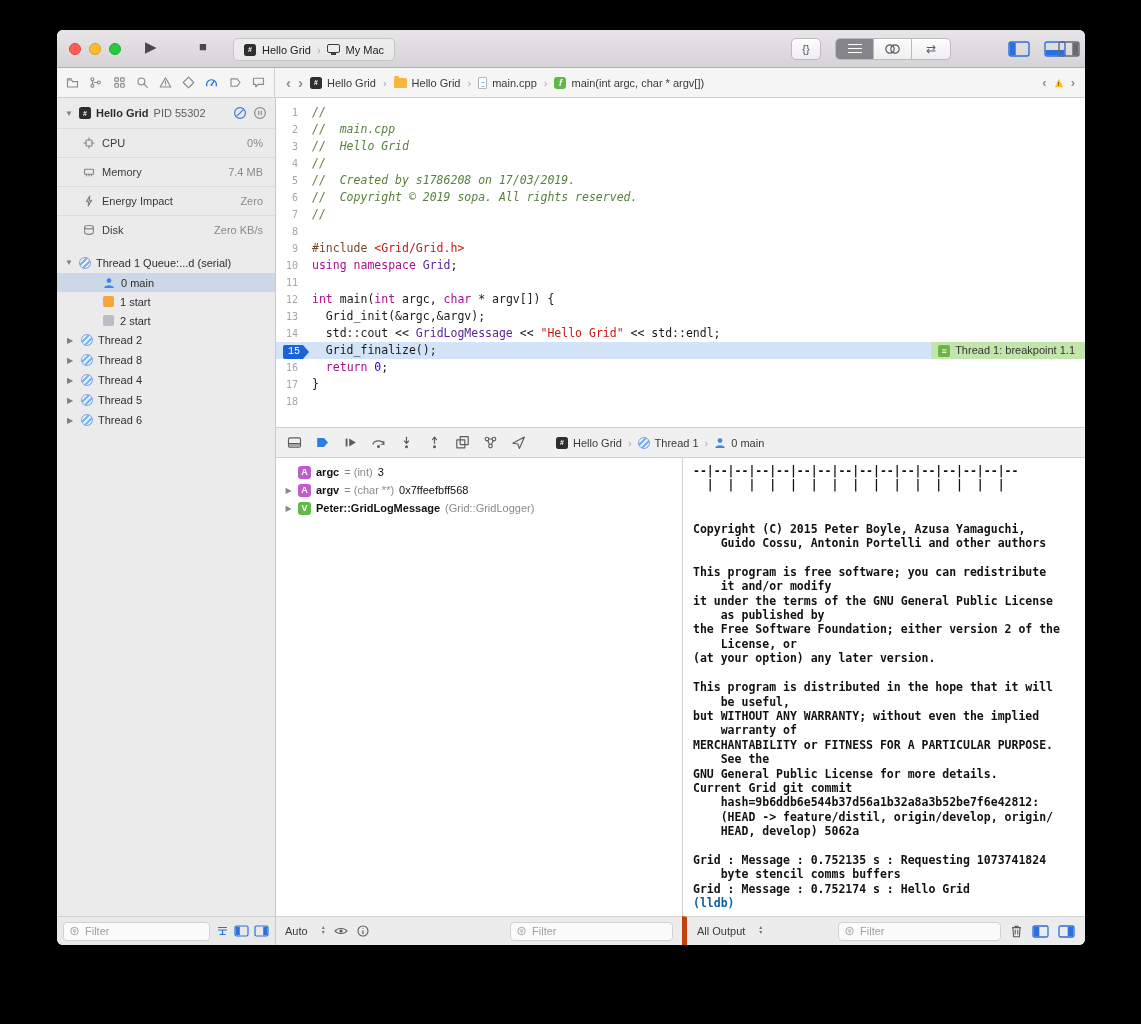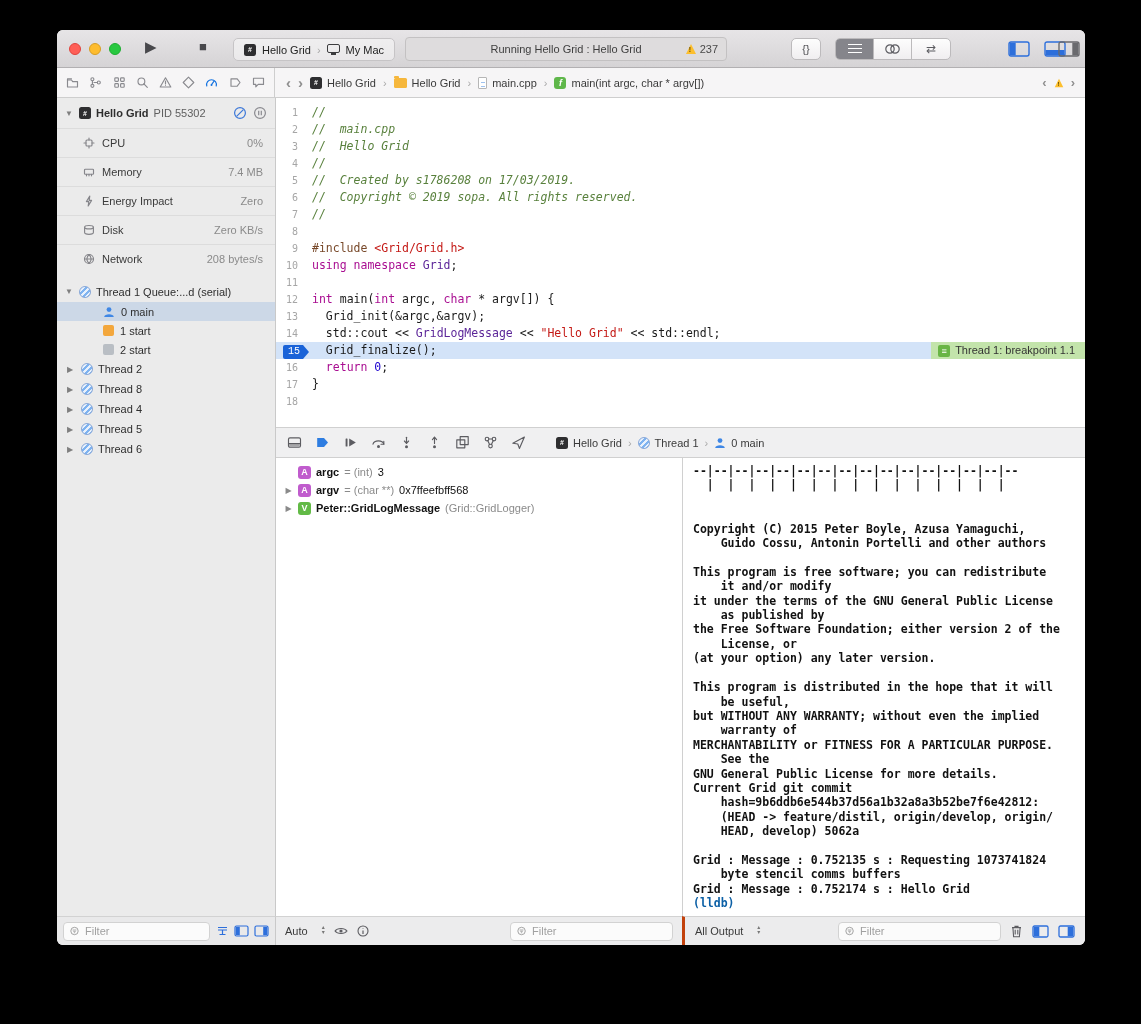--- a/index.html
+++ b/index.html
@@ -151,21 +151,21 @@
   .console { position:absolute; left:625px; right:0; top:428px; bottom:29px; background:#fff; border-left:1px solid #d0d0d0; overflow:hidden; }
   .console pre {
     margin:0; padding:6px 0 0 10px; font-family:"DejaVu Sans Mono", monospace;
     font-size:11.5px; line-height:14.4px; font-weight:bold; color:#111; white-space:pre;
   }
   .lldb { color:#0c60a6; }
   
   .bbar { position:absolute; bottom:0; height:29px; background:#ececed; border-top:1px solid #d2d2d2; display:flex; align-items:center; font-size:11px; color:#3a3a3a; }
   .bbar.sb { left:0; width:219px; border-right:1px solid #c9c9c9; padding:0 6px; gap:6px; background:#e9e9ea; }
   .bbar.vb { left:219px; width:406px; padding:0 9px; gap:9px; }
-  .bbar.cb { left:625px; right:0; border-left:3px solid #c2410c; padding:0 10px; gap:9px; }
+  .bbar.cb { left:625px; right:0; border-left:5px solid #c2410c; padding:0 10px; gap:9px; }
   .filter-field { display:flex; align-items:center; background:#fbfbfb; border:1px solid #d2d2d2; border-radius:4px; height:19px; padding:0 6px; gap:4px; }
   .filter-field input { border:none; outline:none; background:transparent; font-size:11px; width:100%; color:#333; font-family:"Liberation Sans",sans-serif; }
   .filter-field input::placeholder { color:#a0a0a0; }
   .ff-sb { flex:1; }
   .ff-vb { margin-left:auto; width:163px; }
   .ff-cb { margin-left:auto; width:163px; }
   .popup { display:flex; align-items:flex-start; gap:12px; cursor:default; }
   .updown { display:inline-flex; flex-direction:column; font-size:6px; line-height:4.6px; color:#777; margin-left:2px; }
   .mini-ico { display:flex; align-items:center; justify-content:center; }
   .sb-icos { display:flex; gap:5px; align-items:center; }
@@ -183,27 +183,20 @@
     <span class="tb-glyph stop-btn">■</span>
 
     <div class="scheme">
       <span class="app-ico">#</span>
       <span>Hello Grid</span>
       <span class="crumb-sep">›</span>
       <span class="mac-ico"></span>
       <span>My Mac</span>
     </div>
 
-    <div class="status">
-      <span>Running Hello Grid : Hello Grid</span>
-      <span class="status-warn">
-        <span class="warn-tri"></span>
-        <span>237</span>
-      </span>
-    </div>
 
     <div class="tb-button braces">
       <span>{}</span>
     </div>
 
     <div class="segmented">
       <div class="seg sel">
           <span class="seg-lines"></span>
         </div>
       <div class="seg">
@@ -382,30 +375,20 @@
         <div class="gauge-row">
           <span class="mini-ico">
             <svg width="12" height="12" viewBox="0 0 12 12">
               <ellipse cx="6" cy="3.2" rx="4.4" ry="1.7" fill="none" stroke="#85858a" stroke-width="1.15" stroke-linecap="round" stroke-linejoin="round"></ellipse>
               <path d="M1.6 3.2v5.4c0 1 2 1.7 4.4 1.7s4.4-.7 4.4-1.7V3.2" fill="none" stroke="#85858a" stroke-width="1.15" stroke-linecap="round" stroke-linejoin="round"></path>
             </svg>
           </span>
           <span class="g-label">Disk</span>
           <span class="g-value">Zero KB/s</span>
         </div>
-        <div class="gauge-row">
-          <span class="mini-ico">
-            <svg width="12" height="12" viewBox="0 0 12 12">
-              <circle cx="6" cy="6" r="4.5" fill="none" stroke="#85858a" stroke-width="1.15" stroke-linecap="round" stroke-linejoin="round"></circle>
-              <path d="M1.5 6h9M6 1.5c-2.8 2.9-2.8 6.1 0 9M6 1.5c2.8 2.9 2.8 6.1 0 9" fill="none" stroke="#85858a" stroke-width="1.15" stroke-linecap="round" stroke-linejoin="round"></path>
-            </svg>
-          </span>
-          <span class="g-label">Network</span>
-          <span class="g-value">208 bytes/s</span>
-        </div>
       </div>
     <div class="thread-hdr">
       <span class="disc">▼</span>
       <span class="th-ico"></span>
       <span>Thread 1 Queue:...d (serial)</span>
     </div>
     <div id="frames">
         <div class="frame-row selected">
           <span class="mini-ico">
             <svg width="12" height="12" viewBox="0 0 12 12">

